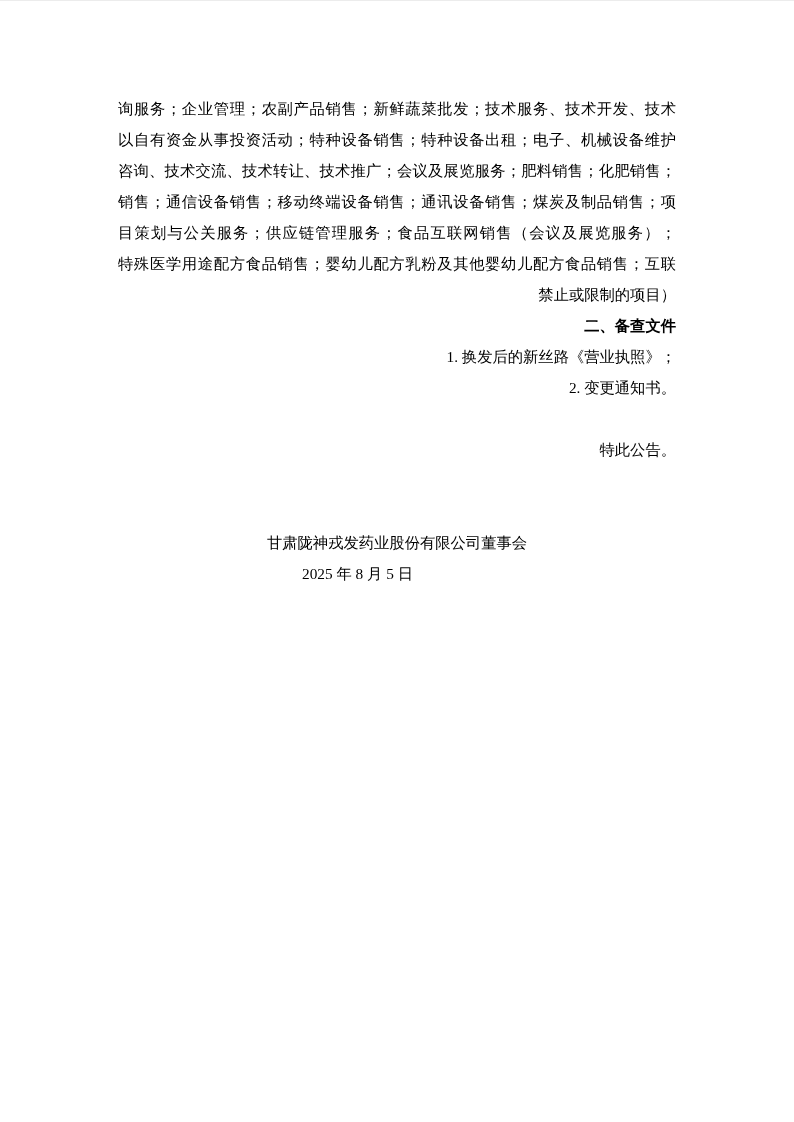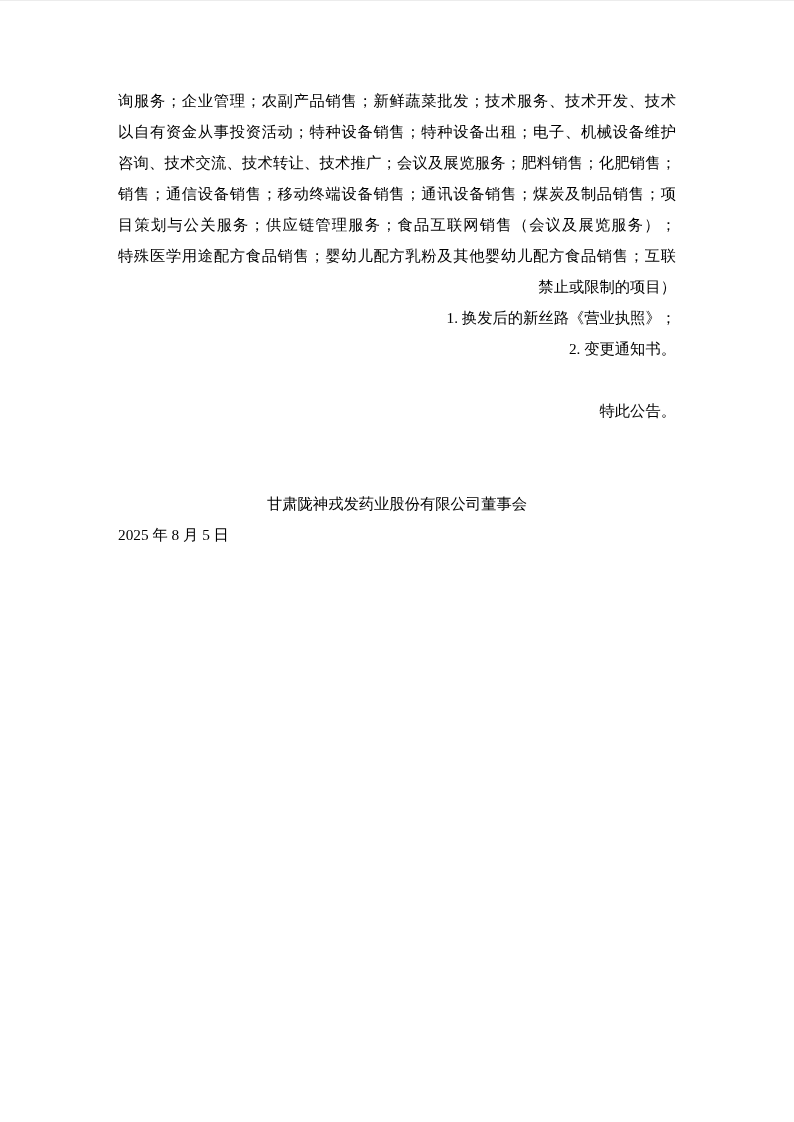--- a/index.html
+++ b/index.html
@@ -14,21 +14,21 @@
     background: #ffffff;
     color: #000000;
     font-family: "Liberation Serif", "DejaVu Serif", serif;
     overflow: hidden;
     border-top: 1px solid #ececec;
     box-sizing: border-box;
   }
   .content {
     position: absolute;
     left: 118px;
-    top: 84px;
+    top: 92px;
     width: 558px;
     font-size: 15.3px;
     line-height: 31px;
   }
   .doc-line {
     text-align: right;
     min-height: 31px;
   }
   .jline {
     text-align: justify;
@@ -40,38 +40,39 @@
   .heading {
     font-weight: bold;
   }
   .spacer {
     height: 31px;
   }
   .sig-company {
     text-align: center;
   }
   .sig-date {
-    text-align: left;
+    text-align: center;
     padding-right: 79px;
   }
 </style>
 </head>
 <body>
 
 <div class="page">
   <div class="content">
 
     <div class="doc-line jline">询服务；企业管理；农副产品销售；新鲜蔬菜批发；技术服务、技术开发、技术</div>
     <div class="doc-line jline">以自有资金从事投资活动；特种设备销售；特种设备出租；电子、机械设备维护</div>
     <div class="doc-line jline">咨询、技术交流、技术转让、技术推广；会议及展览服务；肥料销售；化肥销售；</div>
     <div class="doc-line jline">销售；通信设备销售；移动终端设备销售；通讯设备销售；煤炭及制品销售；项</div>
     <div class="doc-line jline">目策划与公关服务；供应链管理服务；食品互联网销售（会议及展览服务）；</div>
     <div class="doc-line jline">特殊医学用途配方食品销售；婴幼儿配方乳粉及其他婴幼儿配方食品销售；互联</div>
     <div class="doc-line">禁止或限制的项目）</div>
 
+    <div class="doc-line heading indent">二、备查文件</div>
 
     <div class="doc-line indent">1. 换发后的新丝路《营业执照》；</div>
     <div class="doc-line indent">2. 变更通知书。</div>
 
     <div class="spacer"></div>
 
     <div class="doc-line indent">特此公告。</div>
 
     <div class="spacer"></div>
     <div class="spacer"></div>

